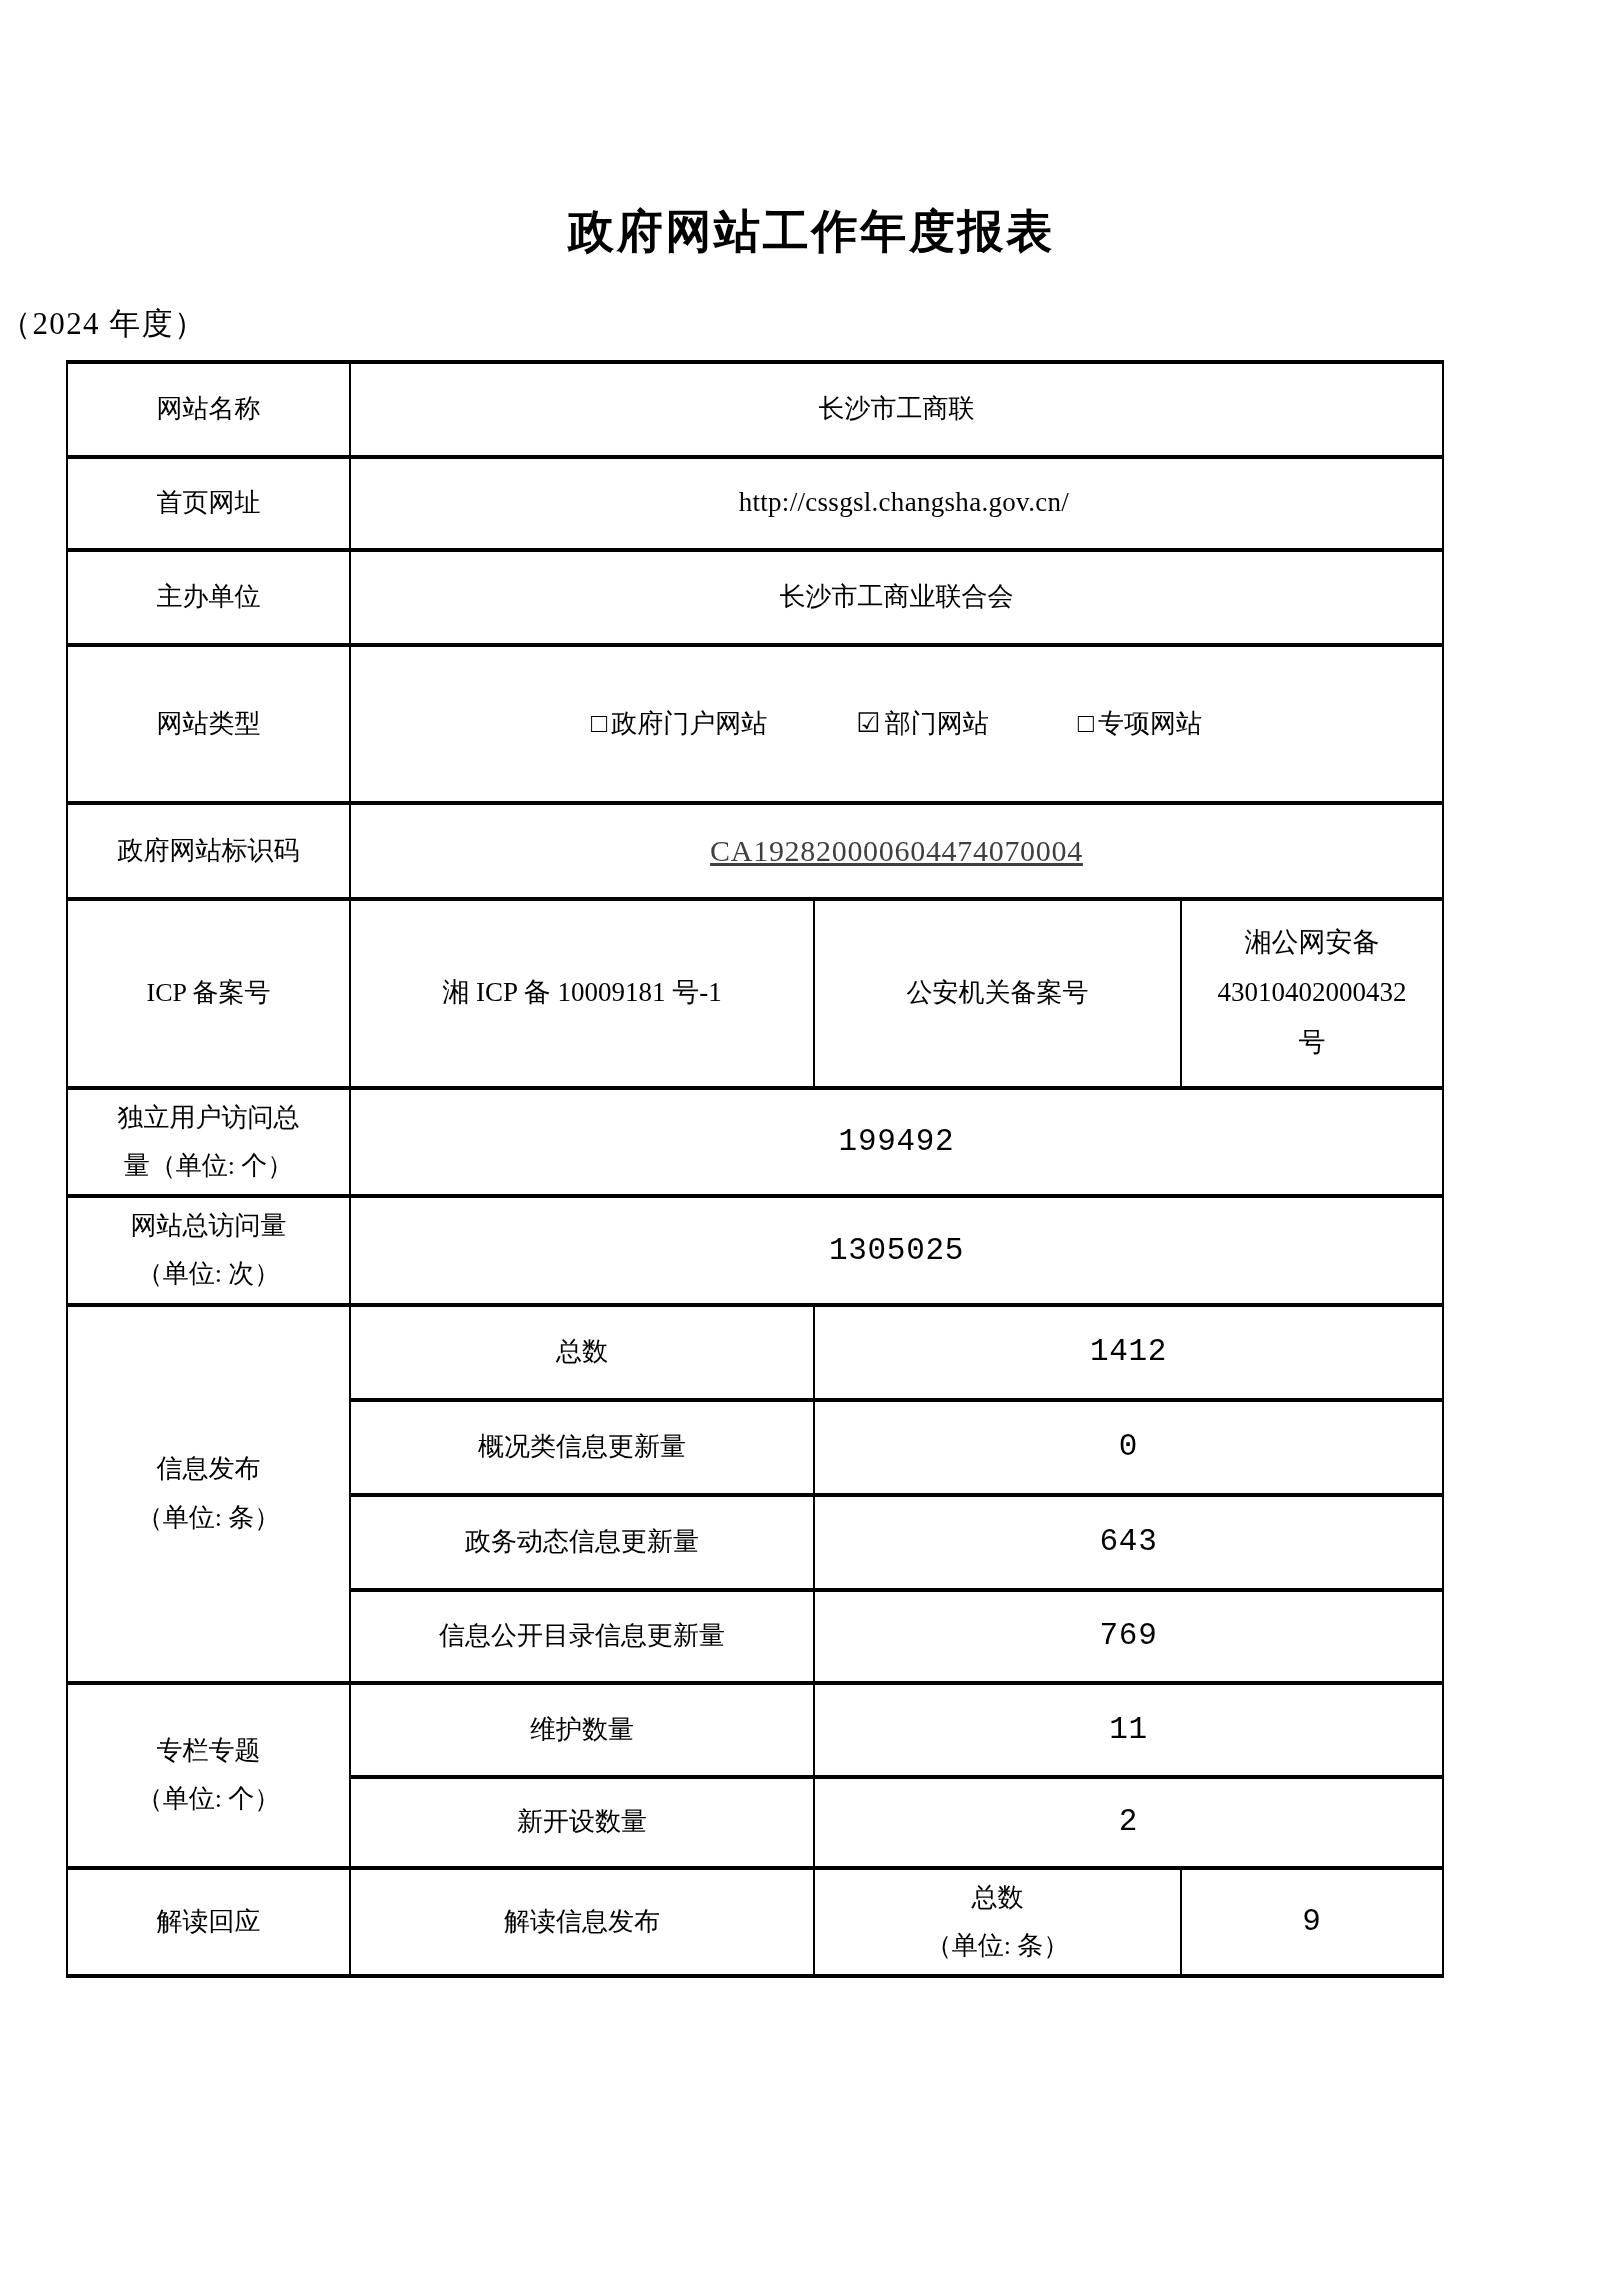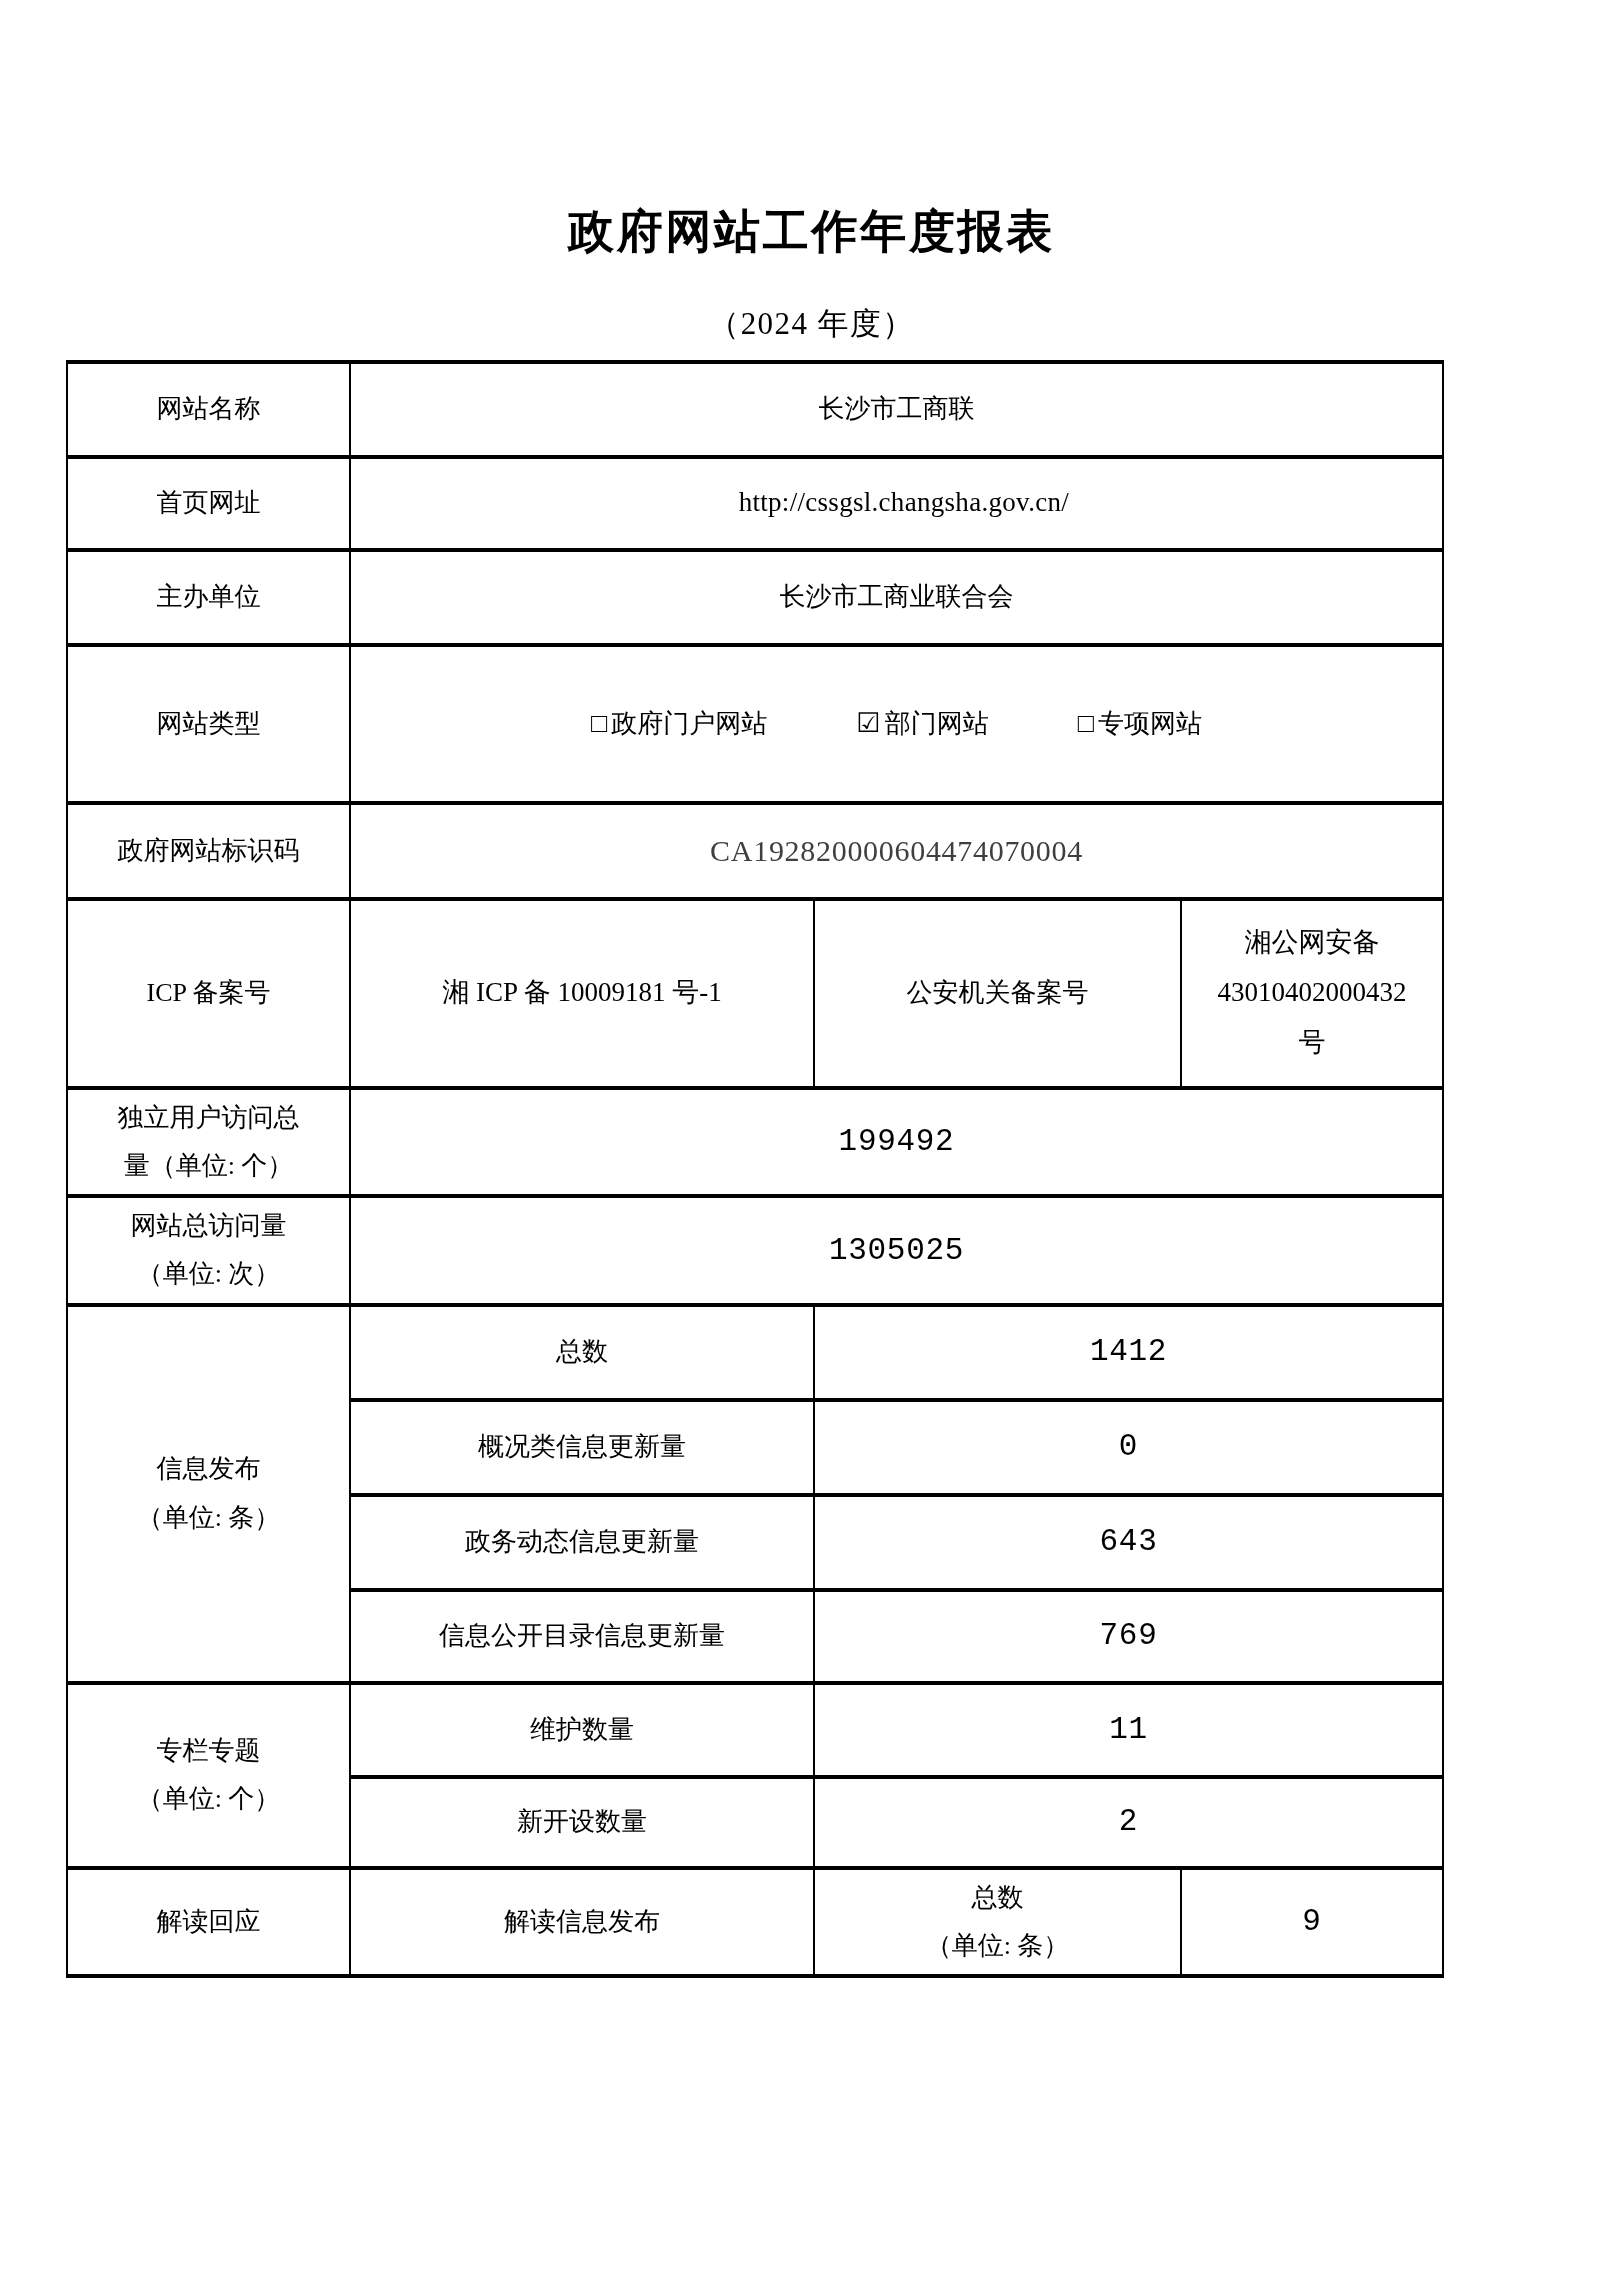--- a/index.html
+++ b/index.html
@@ -21,21 +21,21 @@
     padding-top: 209px;
     margin: 0;
     text-align: center;
     font-size: 46px;
     font-weight: bold;
     letter-spacing: 2.7px;
     line-height: 1;
   }
   .subtitle {
     margin-top: 53px;
-    text-align: center;
+    text-align: left;
     font-size: 31px;
     letter-spacing: 1.4px;
     line-height: 1;
     font-family: Liberation Serif, serif;
   }
   .form-unit {
     margin-top: 130px;
     margin-left: 242px;
     font-size: 27px;
     line-height: 1;
@@ -60,20 +60,21 @@
     white-space: pre-line;
     padding: 4.1px 12.3px;
     overflow: hidden;
   }
   td.label { font-size: 26px; }
   td.url-cell { font-size: 27px; letter-spacing: 0.3px; padding-left: 27px; }
   td.code-cell {
     font-size: 30px;
     color: #3f3f3f;
     letter-spacing: 0.7px;
+    text-decoration: underline;
   }
   td.icp-cell { font-size: 27px; }
   td.num {
     font-family: Liberation Mono, monospace;
     font-size: 31px;
     letter-spacing: 0.7px;
     line-height: 1.2;
   }
   .opts {
     display: flex;

